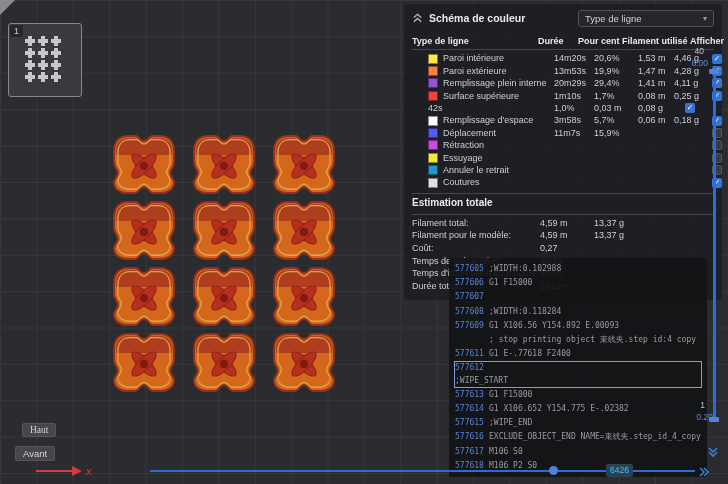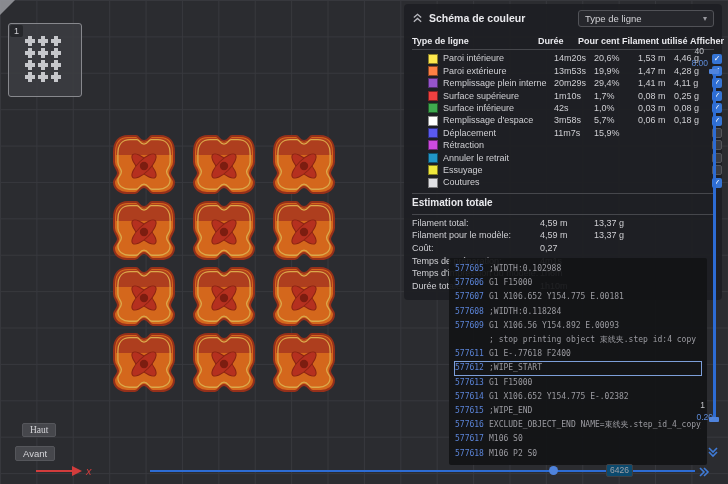--- a/index.html
+++ b/index.html
@@ -51,21 +51,21 @@
     padding-bottom:6px;margin-bottom:2px;}
   .est-row{display:grid;grid-template-columns:128px 54px 58px;font-size:9px;
     line-height:12.6px;color:#cfcfd3;white-space:nowrap;}
   
   .gcode{position:absolute;left:449px;top:258px;width:258px;box-sizing:border-box;
     background:rgba(18,19,22,.93);padding:4px 5px;border-radius:2px;
     font-family:"DejaVu Sans Mono",monospace;font-size:8px;overflow:hidden;}
   .g-line{display:flex;line-height:12.2px;white-space:nowrap;border:1px solid transparent;overflow:hidden;}
   .g-num{width:34px;flex:none;color:#5b84d8;}
   .g-text{color:#9b9ba1;}
-  .g-line.selected{border-color:#7d9fd9;}
+  .g-line.selected{border-color:#7d9fd9;flex-direction:column;}
   
   .v-track{position:absolute;right:12px;top:70px;height:352px;width:3px;
     background:#2d6cd4;border-radius:2px;}
   .v-handle{position:absolute;right:9px;width:10px;height:5px;background:#4f83dc;border-radius:1px;}
   .v-handle.top{top:69px;}
   .v-handle.bot{top:417px;}
   .v-label{position:absolute;font-size:8.5px;}
   .lab-top-layer{right:24px;top:46px;color:#c2c3c8;}
   .lab-top-height{right:20px;top:58px;color:#5d8bd8;}
   .lab-bot-layer{right:23px;top:400px;color:#c2c3c8;}
@@ -206,24 +206,20 @@
       <span>Surface supérieure</span>
     </span>
     <span class="cell">1m10s</span>
     <span class="cell">1,7%</span>
     <span class="cell">0,08 m</span>
     <span class="cell">0,25 g</span>
     <span class="checkbox checked">✓</span>
   </div>
 
   <div class="tbl-row">
-    <span class="cell c1">
-      <i class="swatch" style="background: rgb(63, 170, 79);"></i>
-      <span>Surface inférieure</span>
-    </span>
     <span class="cell">42s</span>
     <span class="cell">1,0%</span>
     <span class="cell">0,03 m</span>
     <span class="cell">0,08 g</span>
     <span class="checkbox checked">✓</span>
   </div>
 
   <div class="tbl-row">
     <span class="cell c1">
       <i class="swatch" style="background: rgb(255, 255, 255);"></i>
@@ -255,34 +251,34 @@
     </span>
     <span class="cell"></span>
     <span class="cell"></span>
     <span class="cell"></span>
     <span class="cell"></span>
     <span class="checkbox unchecked"></span>
   </div>
 
   <div class="tbl-row">
     <span class="cell c1">
+      <i class="swatch" style="background: rgb(240, 232, 60);"></i>
+      <span>Essuyage</span>
+    </span>
+    <span class="cell"></span>
+    <span class="cell"></span>
+    <span class="cell"></span>
+    <span class="cell"></span>
+    <span class="checkbox unchecked"></span>
+  </div>
+
+  <div class="tbl-row">
+    <span class="cell c1">
       <i class="swatch" style="background: rgb(33, 150, 200);"></i>
       <span>Annuler le retrait</span>
-    </span>
-    <span class="cell"></span>
-    <span class="cell"></span>
-    <span class="cell"></span>
-    <span class="cell"></span>
-    <span class="checkbox unchecked"></span>
-  </div>
-
-  <div class="tbl-row">
-    <span class="cell c1">
-      <i class="swatch" style="background: rgb(240, 232, 60);"></i>
-      <span>Essuyage</span>
     </span>
     <span class="cell"></span>
     <span class="cell"></span>
     <span class="cell"></span>
     <span class="cell"></span>
     <span class="checkbox unchecked"></span>
   </div>
 
   <div class="tbl-row">
     <span class="cell c1">
@@ -345,21 +341,20 @@
     <span class="g-text">;WIDTH:0.102988</span>
   </div>
 
   <div class="g-line">
     <span class="g-num">577606</span>
     <span class="g-text">G1 F15000</span>
   </div>
 
   <div class="g-line">
     <span class="g-num">577607</span>
-    <span class="g-text">G1 X106.652 Y154.775 E.00181</span>
   </div>
 
   <div class="g-line">
     <span class="g-num">577608</span>
     <span class="g-text">;WIDTH:0.118284</span>
   </div>
 
   <div class="g-line">
     <span class="g-num">577609</span>
     <span class="g-text">G1 X106.56 Y154.892 E.00093</span>

